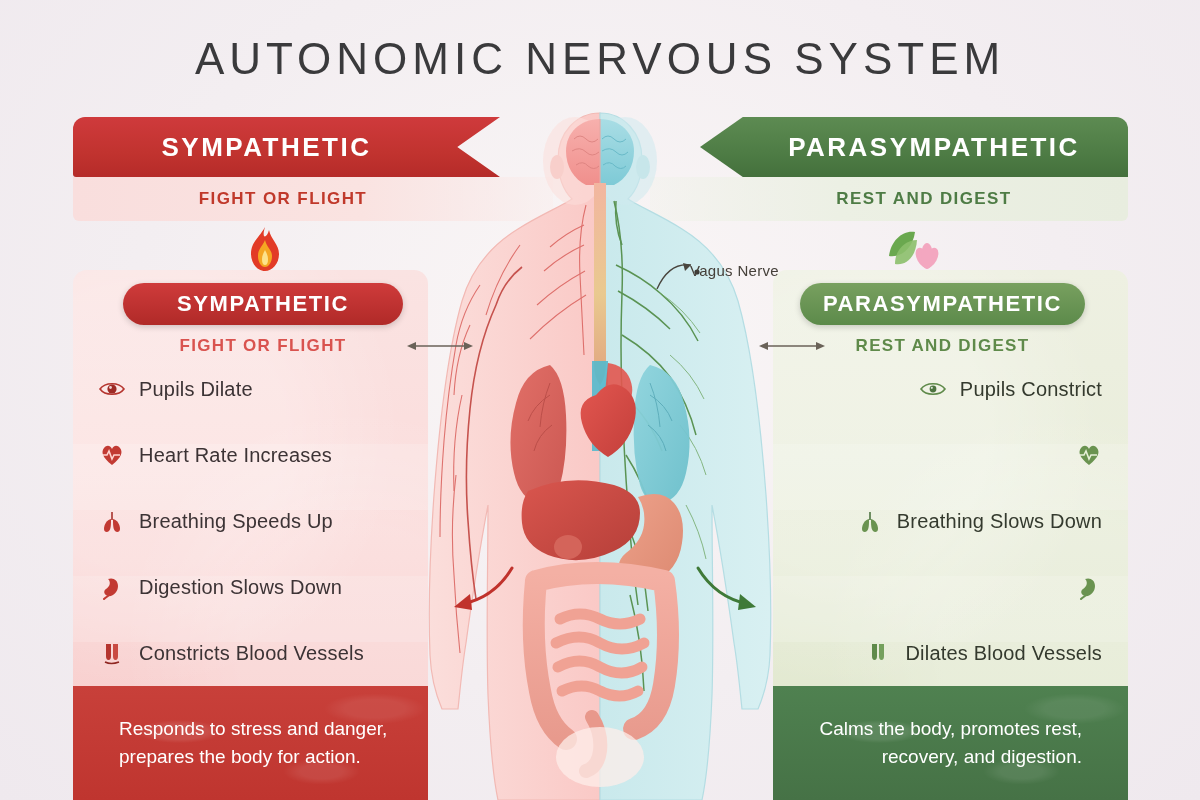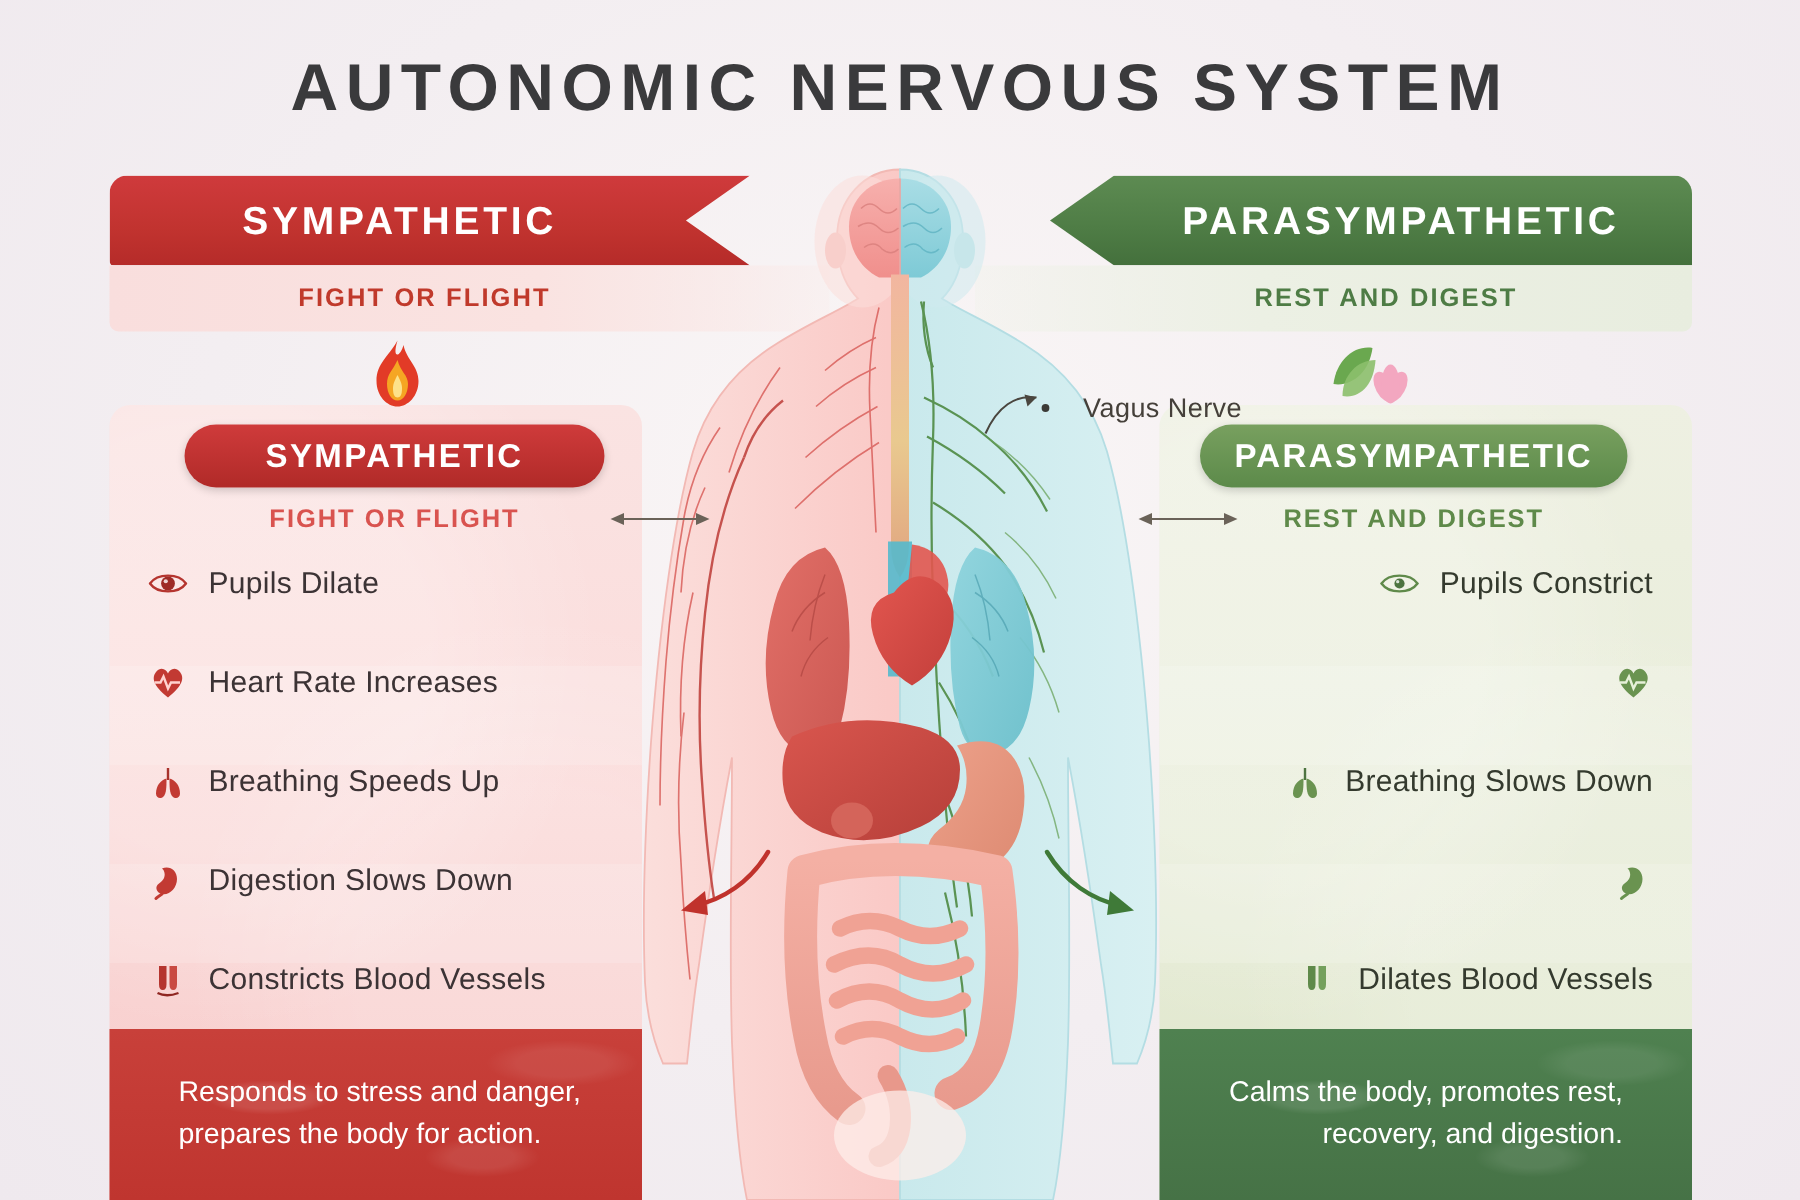--- a/index.html
+++ b/index.html
@@ -8,21 +8,21 @@
     font-family: "Liberation Sans", sans-serif;
     background: radial-gradient(ellipse at 50% 40%, #faf6f6 0%, #f3eef1 55%, #efe9ee 100%);
     position:relative;
   }
   #stage { position:absolute; inset:0; }
 
   
   .title {
     position:absolute; left:0; top:34px; width:1200px;
     text-align:center;
-    font-size:44px; font-weight:700; letter-spacing:5px;
+    font-size:44px; font-weight:400; letter-spacing:5px;
     color:#3a3a3c;
     font-family:"Liberation Sans", sans-serif;
   }
 
   
   .banner {
     position:absolute; height:60px;
     display:flex; align-items:center; justify-content:center;
     color:#fff; font-size:26px; font-weight:700; letter-spacing:2.5px;
   }
@@ -148,21 +148,21 @@
       radial-gradient(ellipse at 70% 75%, rgba(255,255,255,.7) 0 6%, transparent 11%),
       radial-gradient(ellipse at 85% 20%, rgba(255,255,255,.6) 0 7%, transparent 12%);
   }
 
   
   .figure { position:absolute; left:400px; top:95px; width:400px; height:705px; z-index:3; }
 
   
   .vagus-label {
     position:absolute; left:690px; top:262px;
-    font-size:18px; color:#45403a; letter-spacing:.3px; z-index:8;margin-left:32px;
+    font-size:15px; color:#45403a; letter-spacing:.3px; z-index:8;
   }
   .arrow-svg { position:absolute; z-index:8; }
 </style>
 </head>
 <body>
 
 <div id="stage">
 
   <div class="title">AUTONOMIC NERVOUS SYSTEM</div>
 

